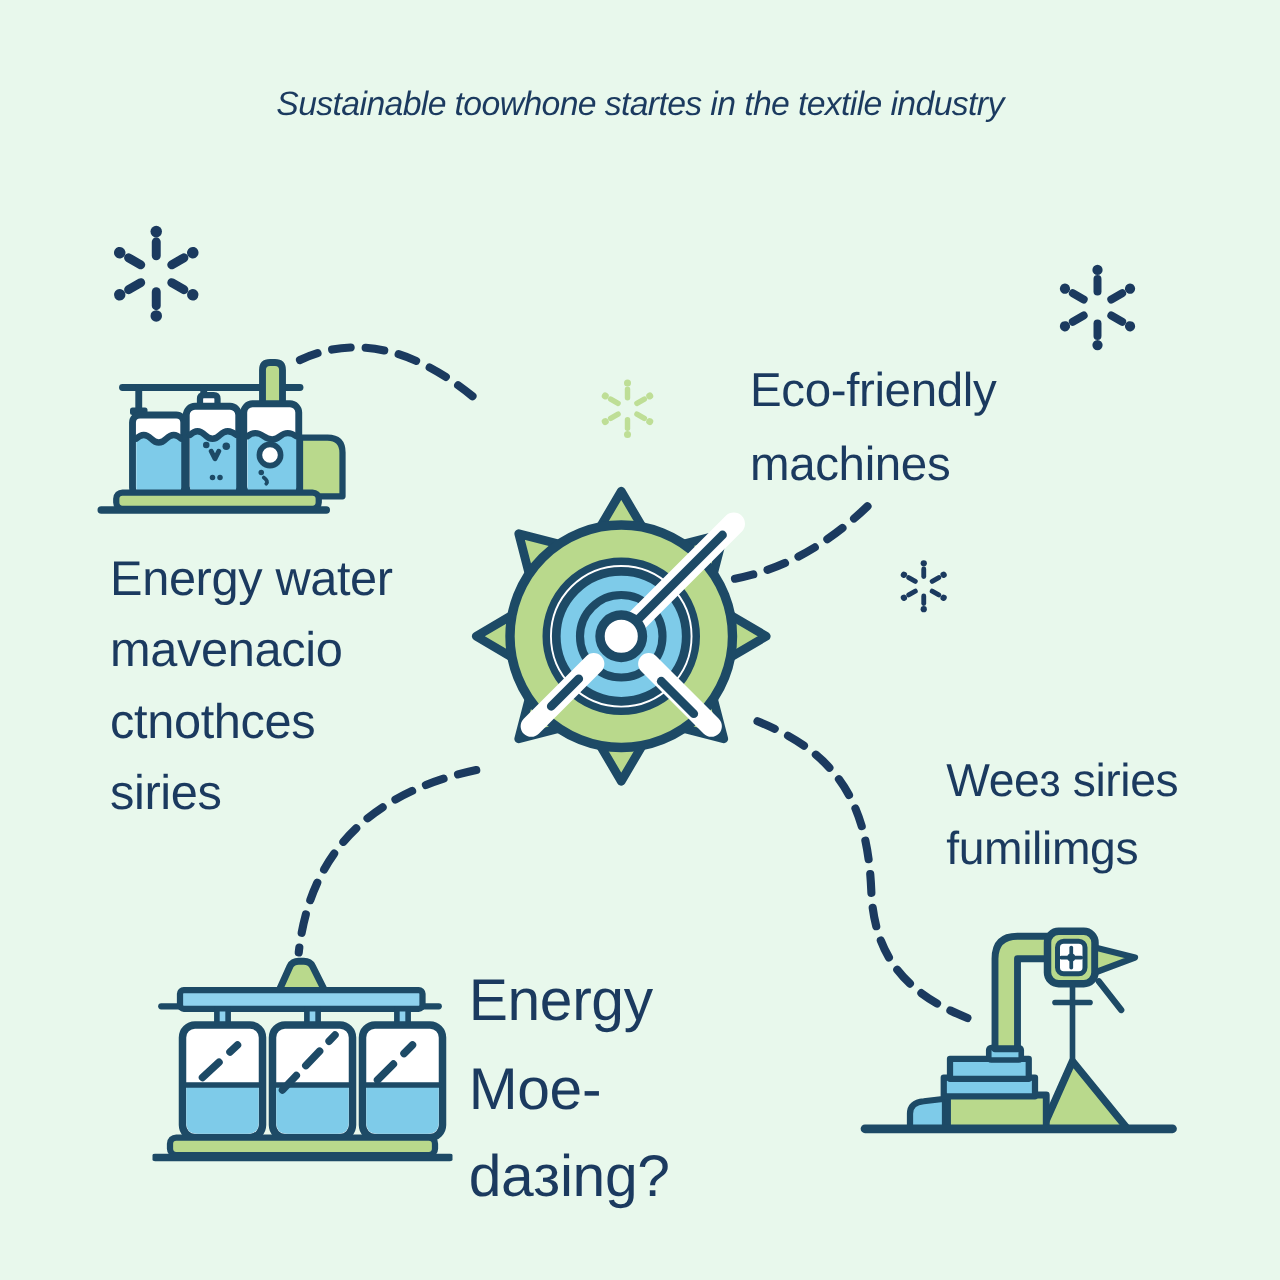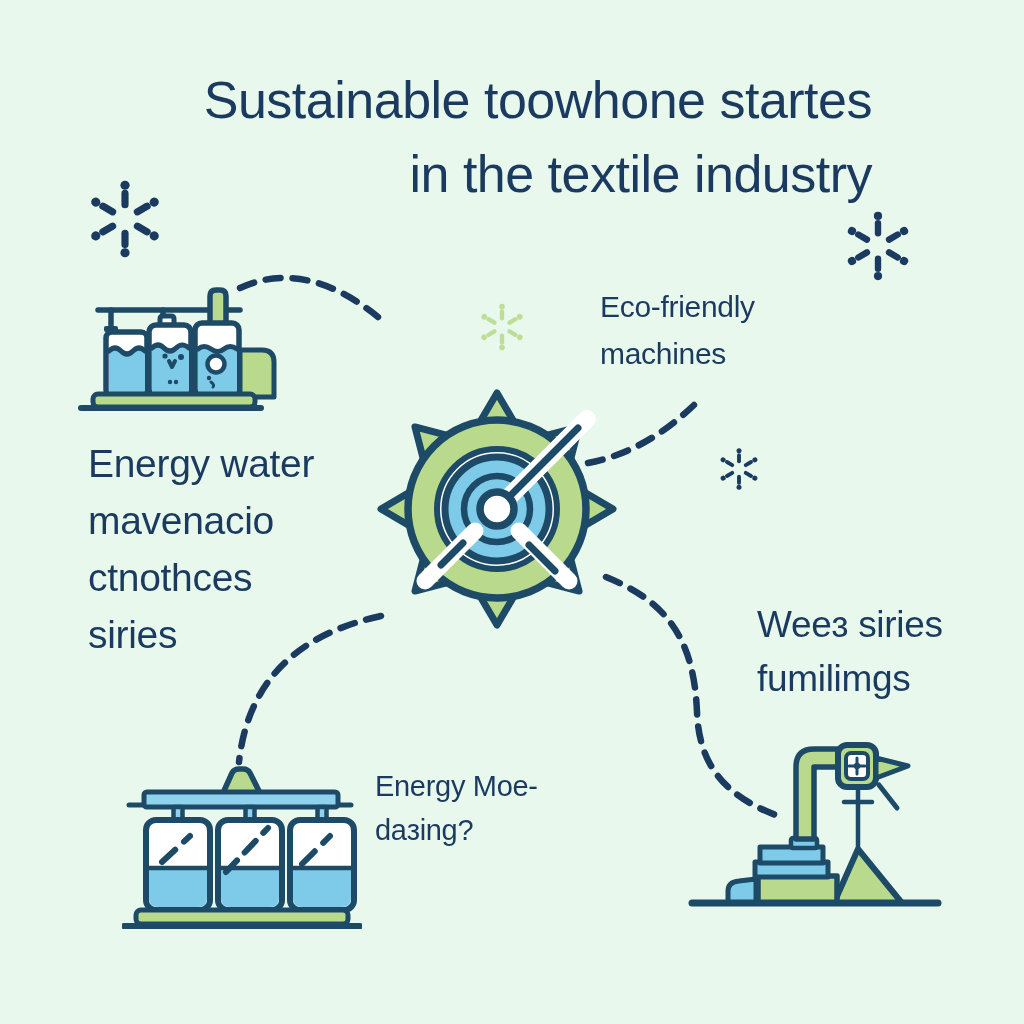--- a/index.html
+++ b/index.html
@@ -1,25 +1,25 @@
 <!DOCTYPE html>
 <html style="--background: #e8f8ec; --text-navy: #1b3a5f; --outline-navy: #1d4a66; --fill-blue: #7ecbe9; --fill-blue-light: #8fd2ee; --fill-green: #b9d98c; --sparkle-green: #bede96; --paper-white: #ffffff;"><head>
 <meta charset="utf-8">
 <style>
   html,body{margin:0;padding:0;}
   body{font-family:"Liberation Sans", sans-serif;}
   .canvas{position:relative;width:1024px;height:1024px;background:var(--background,#e8f8ec);overflow:hidden;color:var(--text-navy,#1b3a5f);}
   .abs{position:absolute;}
-  .title{top:64px;left:50%;transform:translateX(-50%);width:720px;text-align:right;
-         font-size:52px;line-height:1.42;font-weight:400;letter-spacing:-0.5px;color:var(--text-navy);}
+  .title{top:64px;left:50%;transform:translateX(-50%);width:720px;text-align:center;
+         font-size:27px;line-height:1.42;font-weight:400;letter-spacing:-0.5px;color:var(--text-navy);font-style:italic;}
   .label{font-weight:400;letter-spacing:-0.3px;color:var(--text-navy);}
   .label-water{left:88px;top:436px;width:255px;font-size:39px;line-height:1.46;}
-  .label-eco{left:600px;top:284px;width:235px;font-size:30px;line-height:1.55;}
+  .label-eco{left:600px;top:284px;width:235px;font-size:38px;line-height:1.55;}
   .label-wees{left:757px;top:598px;width:215px;font-size:37px;line-height:1.45;}
-  .label-energy{left:375px;top:765px;width:250px;font-size:29px;line-height:1.5;}
+  .label-energy{left:375px;top:765px;width:250px;font-size:47px;line-height:1.5;}
   svg{display:block;}
   .ill *{stroke-linecap:round;stroke-linejoin:round;}
   .s-navy{stroke:var(--outline-navy);}
   .f-green{fill:var(--fill-green);}
   .f-blue{fill:var(--fill-blue);}
   .f-bluel{fill:var(--fill-blue-light);}
   .f-white{fill:var(--paper-white);}
   .f-navy{fill:var(--outline-navy);}
   .nf{fill:none;}
   .sparkle{color:var(--text-navy);}

